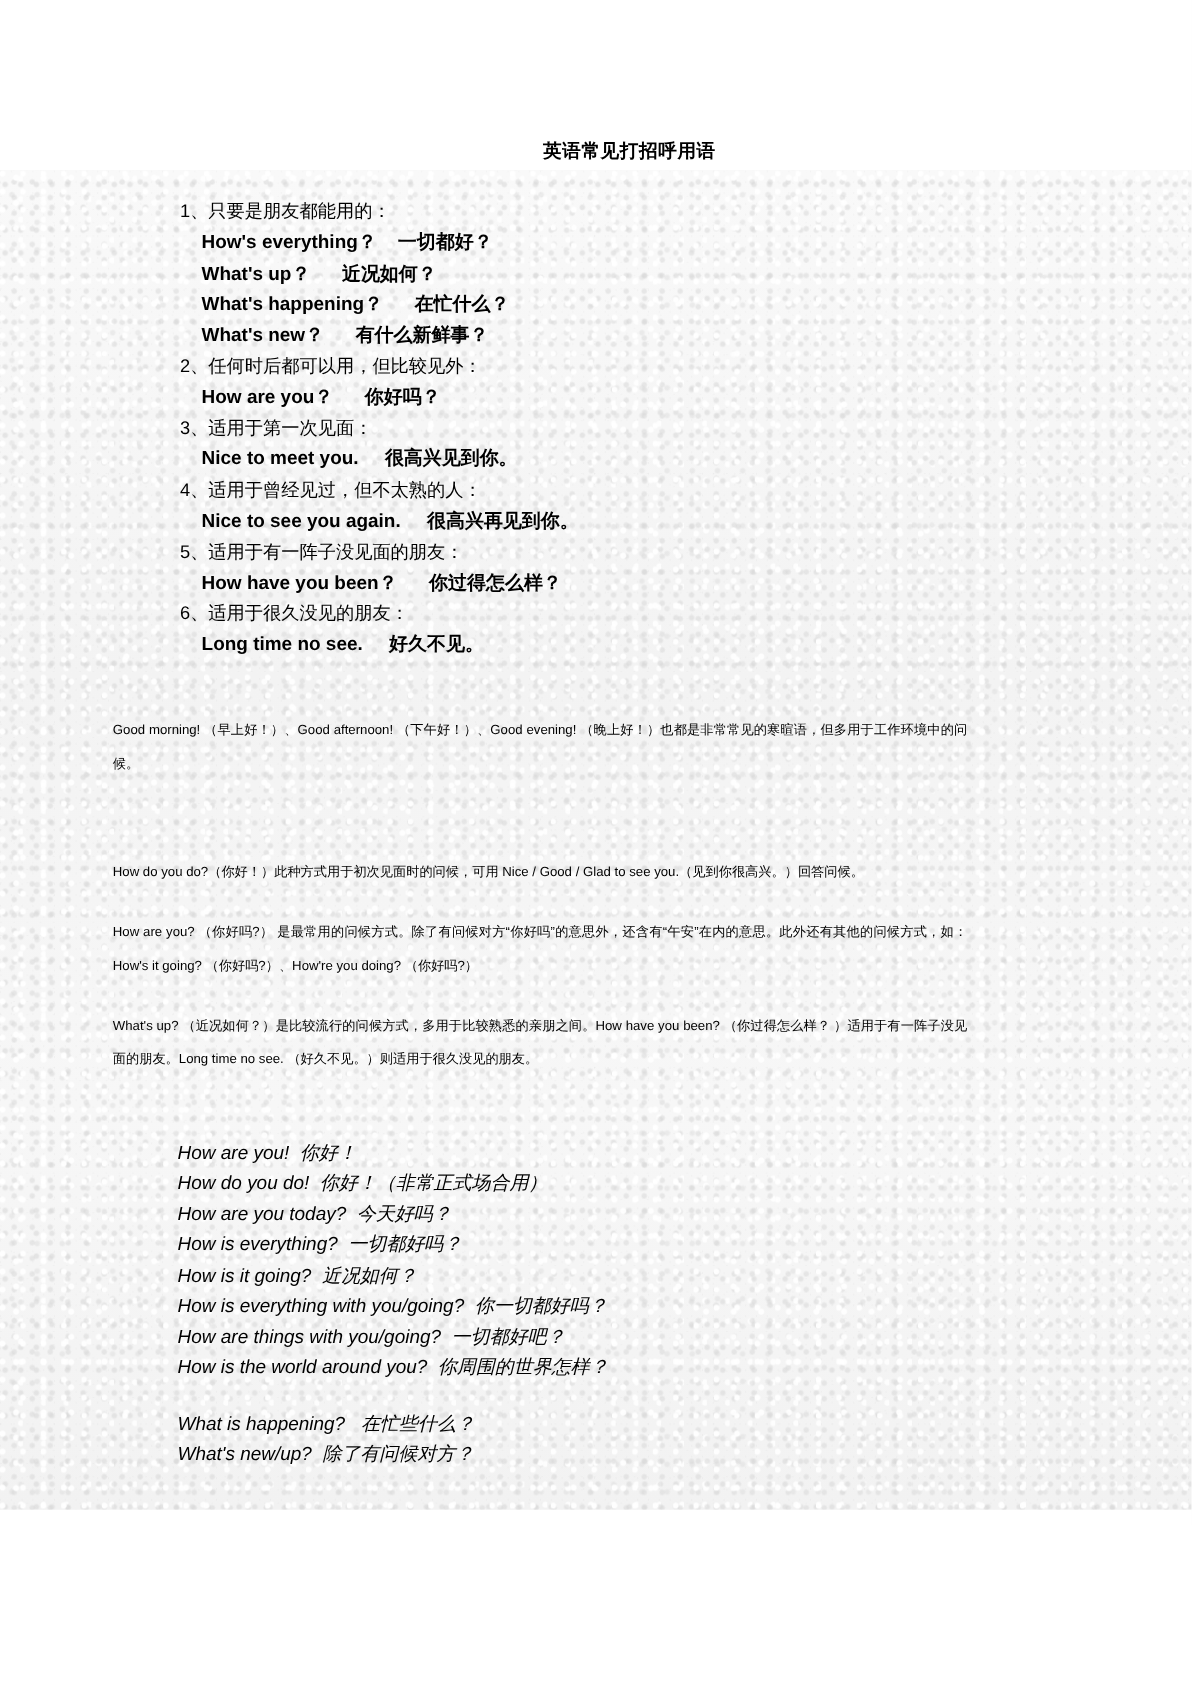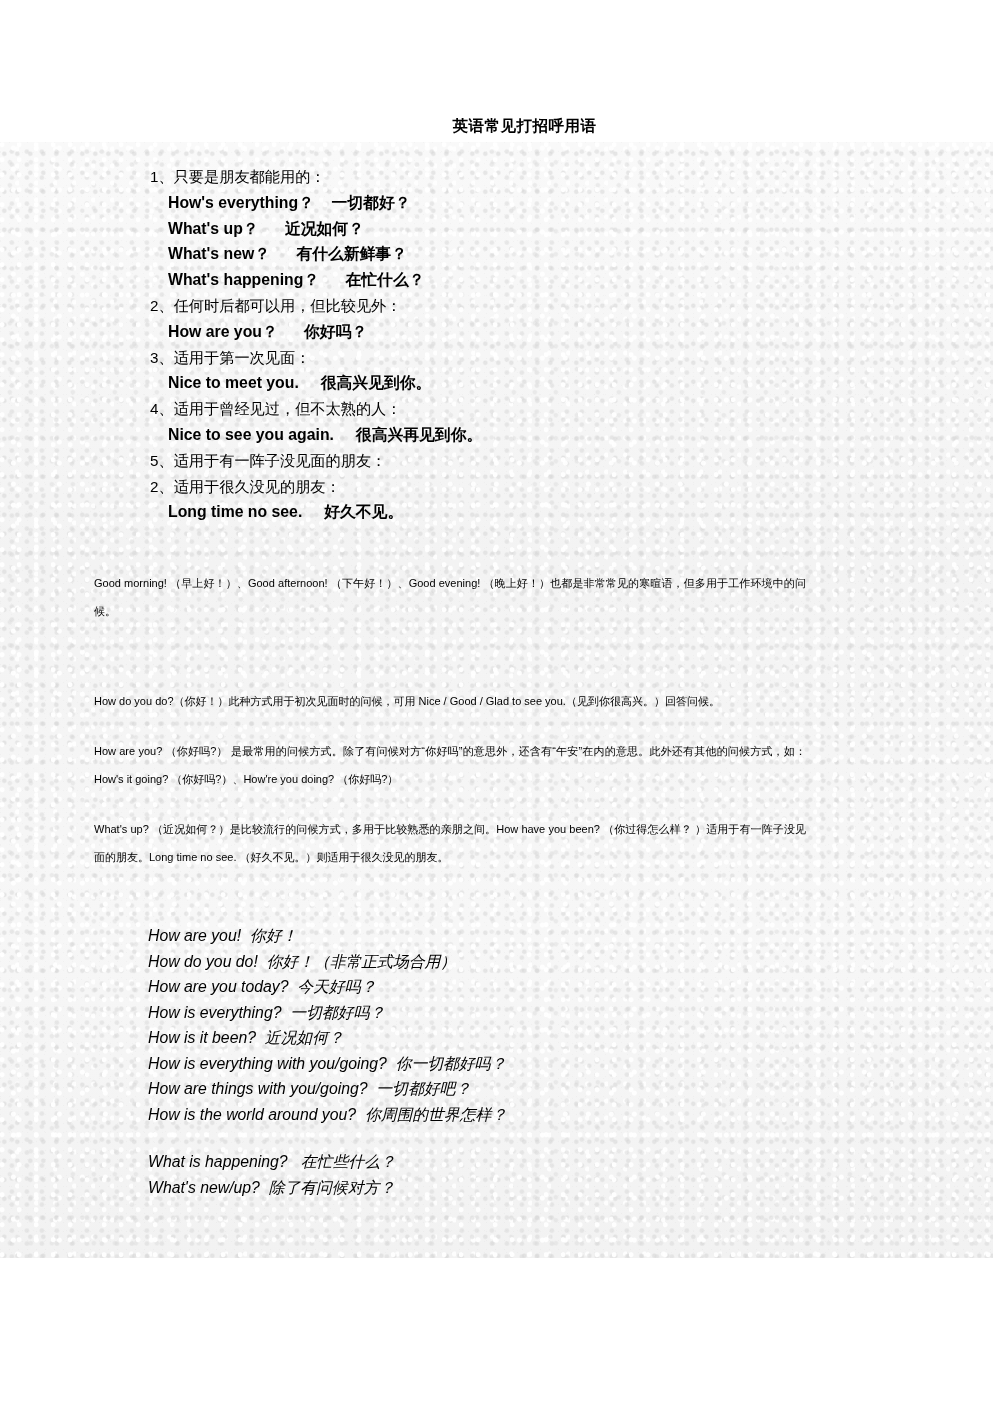--- a/index.html
+++ b/index.html
@@ -114,45 +114,46 @@
 <div class="content">
 
   <div class="gap-sm"></div>
 
   <div class="num-list">
 
     <div>
       <div class="num-line">1、只要是朋友都能用的：</div>
       <div class="sub-line">How's everything？    一切都好？</div>
       <div class="sub-line">What's up？      近况如何？</div>
+      <div class="sub-line">What's happening？      在忙什么？</div>
       <div class="sub-line">What's new？      有什么新鲜事？</div>
-      <div class="sub-line">What's happening？      在忙什么？</div>
     </div>
 
     <div>
       <div class="num-line">2、任何时后都可以用，但比较见外：</div>
       <div class="sub-line">How are you？      你好吗？</div>
     </div>
 
     <div>
       <div class="num-line">3、适用于第一次见面：</div>
       <div class="sub-line">Nice to meet you.     很高兴见到你。</div>
     </div>
 
     <div>
       <div class="num-line">4、适用于曾经见过，但不太熟的人：</div>
       <div class="sub-line">Nice to see you again.     很高兴再见到你。</div>
     </div>
 
     <div>
       <div class="num-line">5、适用于有一阵子没见面的朋友：</div>
+      <div class="sub-line">How have you been？      你过得怎么样？</div>
     </div>
 
     <div>
-      <div class="num-line">2、适用于很久没见的朋友：</div>
+      <div class="num-line">6、适用于很久没见的朋友：</div>
       <div class="sub-line">Long time no see.     好久不见。</div>
     </div>
 
   </div>
 
   <div class="gap-md"></div>
 
   <div class="para">Good morning!  （早上好！）、Good afternoon!  （下午好！）、Good evening!  （晚上好！）也都是非常常见的寒暄语，但多用于工作环境中的问候。</div>
 
   <div class="gap-xl"></div>
@@ -167,21 +168,21 @@
 
   <div class="para">What's up?  （近况如何？）是比较流行的问候方式，多用于比较熟悉的亲朋之间。How have you been?  （你过得怎么样？  ）适用于有一阵子没见面的朋友。Long time no see.  （好久不见。）则适用于很久没见的朋友。</div>
 
   <div class="gap-lg"></div>
 
   <div>
     <div class="phrase-line">How are you!  你好！</div>
     <div class="phrase-line">How do you do!  你好！（非常正式场合用）</div>
     <div class="phrase-line">How are you today?  今天好吗？</div>
     <div class="phrase-line">How is everything?  一切都好吗？</div>
-    <div class="phrase-line">How is it been?  近况如何？</div>
+    <div class="phrase-line">How is it going?  近况如何？</div>
     <div class="phrase-line">How is everything with you/going?  你一切都好吗？</div>
     <div class="phrase-line">How are things with you/going?  一切都好吧？</div>
     <div class="phrase-line">How is the world around you?  你周围的世界怎样？</div>
   </div>
 
   <div class="gap-sm"></div>
 
   <div>
     <div class="phrase-line">What is happening?   在忙些什么？</div>
     <div class="phrase-line">What's new/up?  除了有问候对方？</div>

